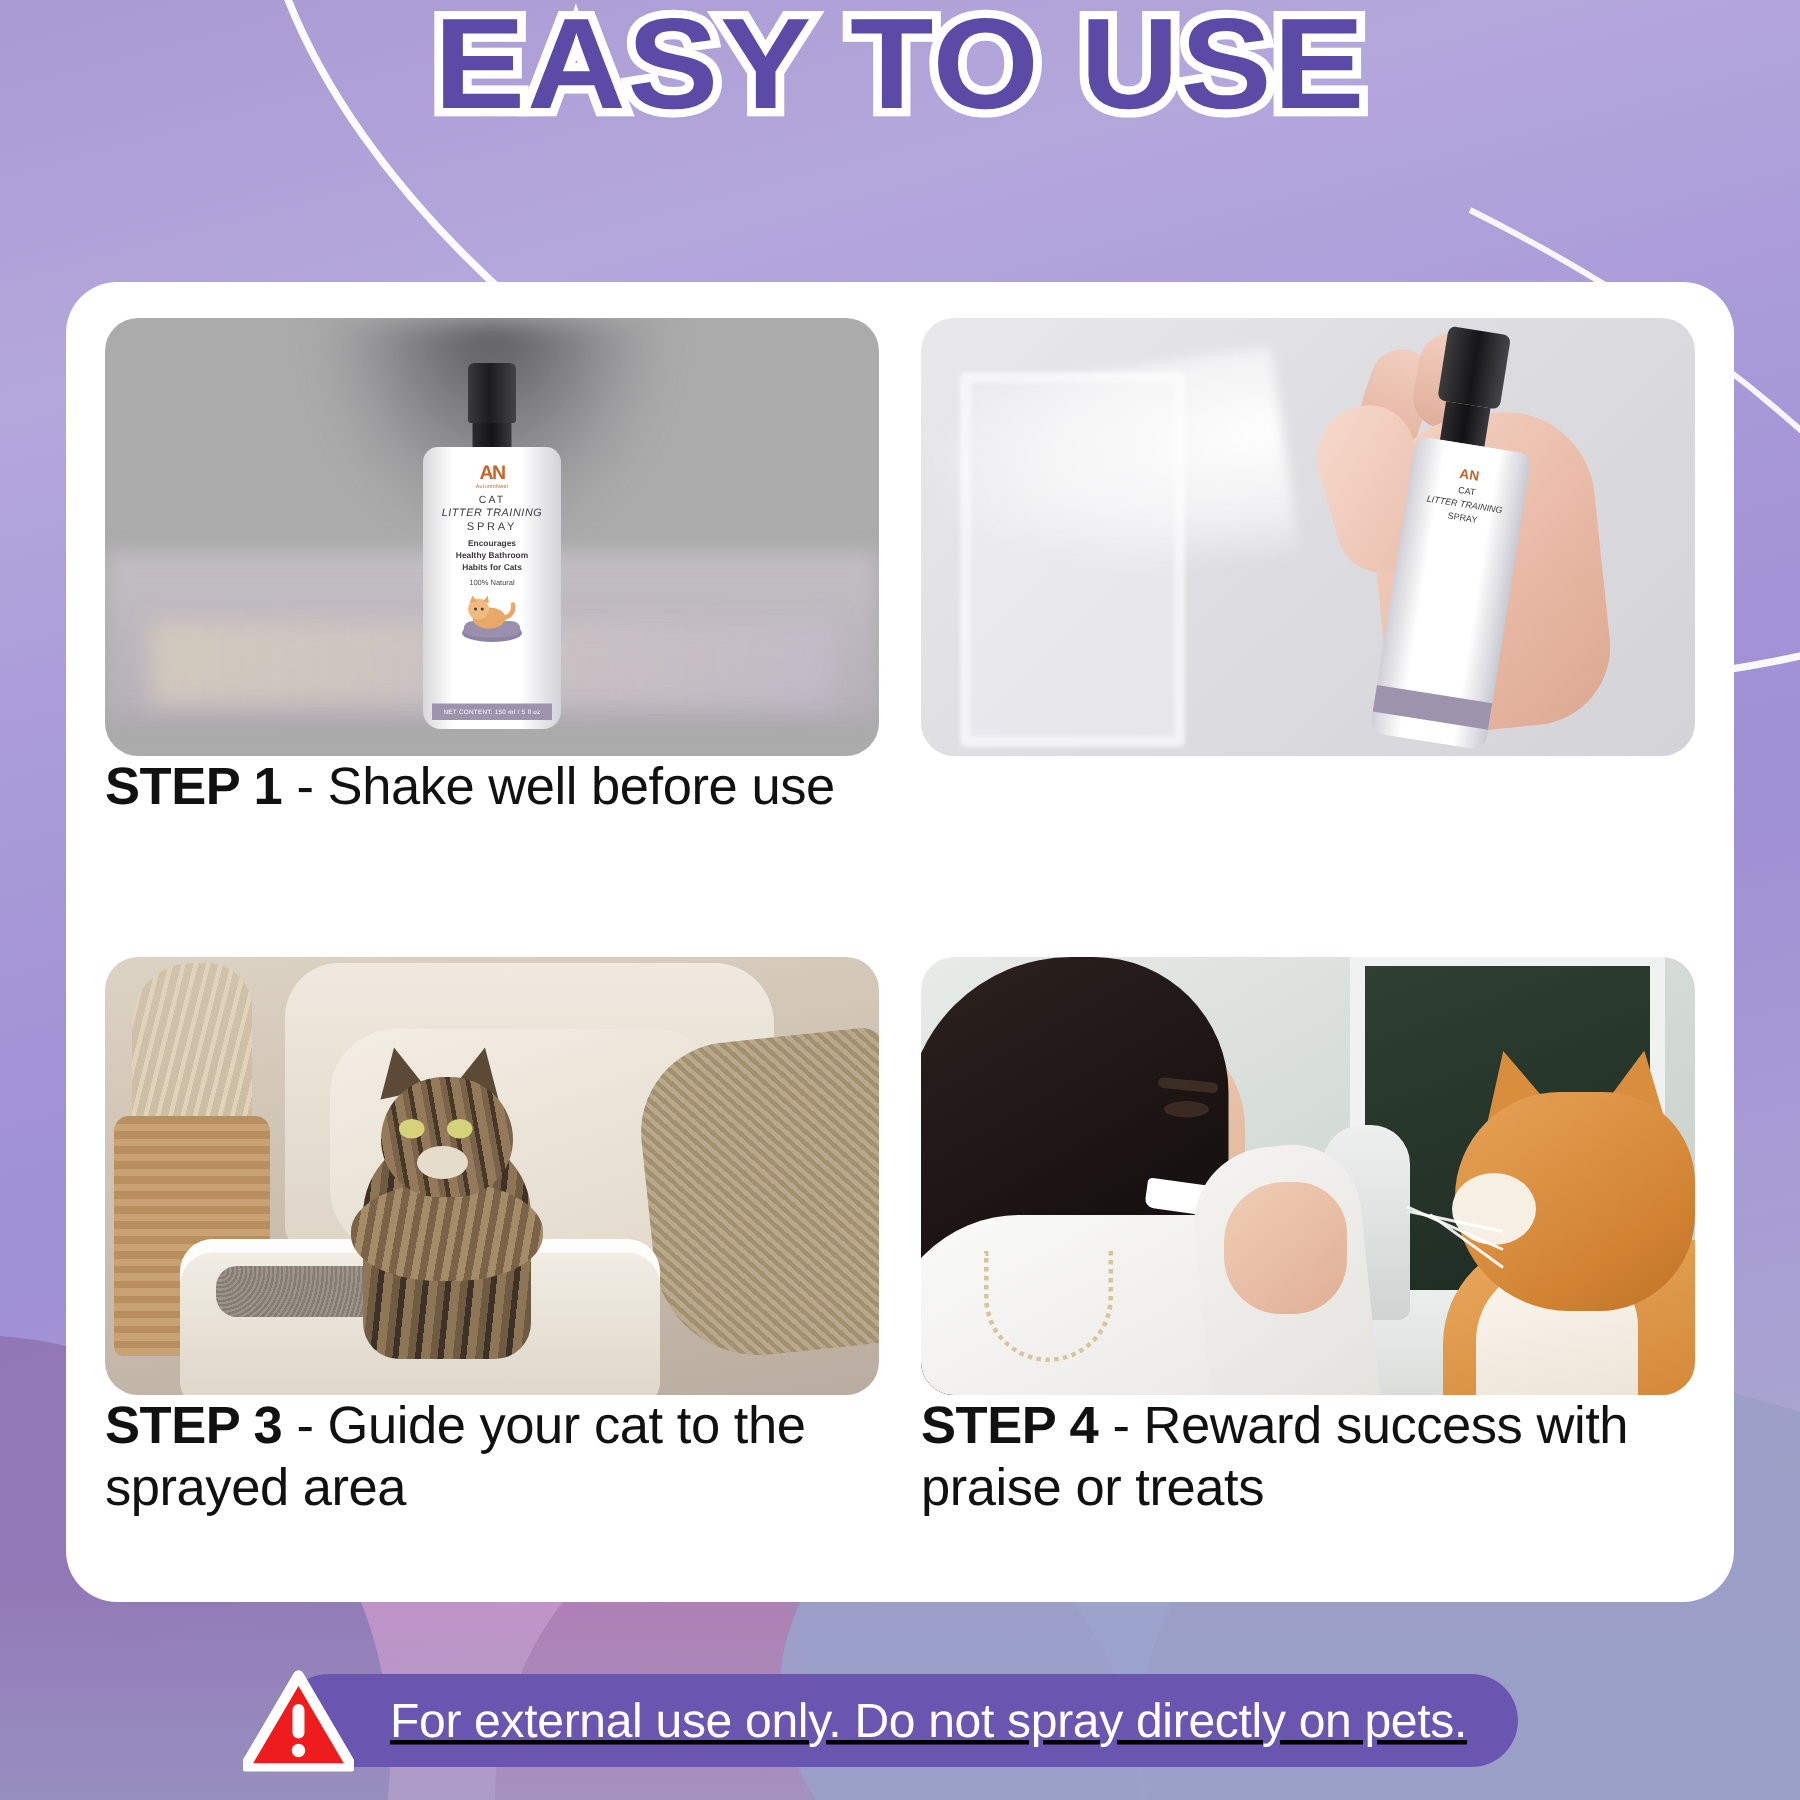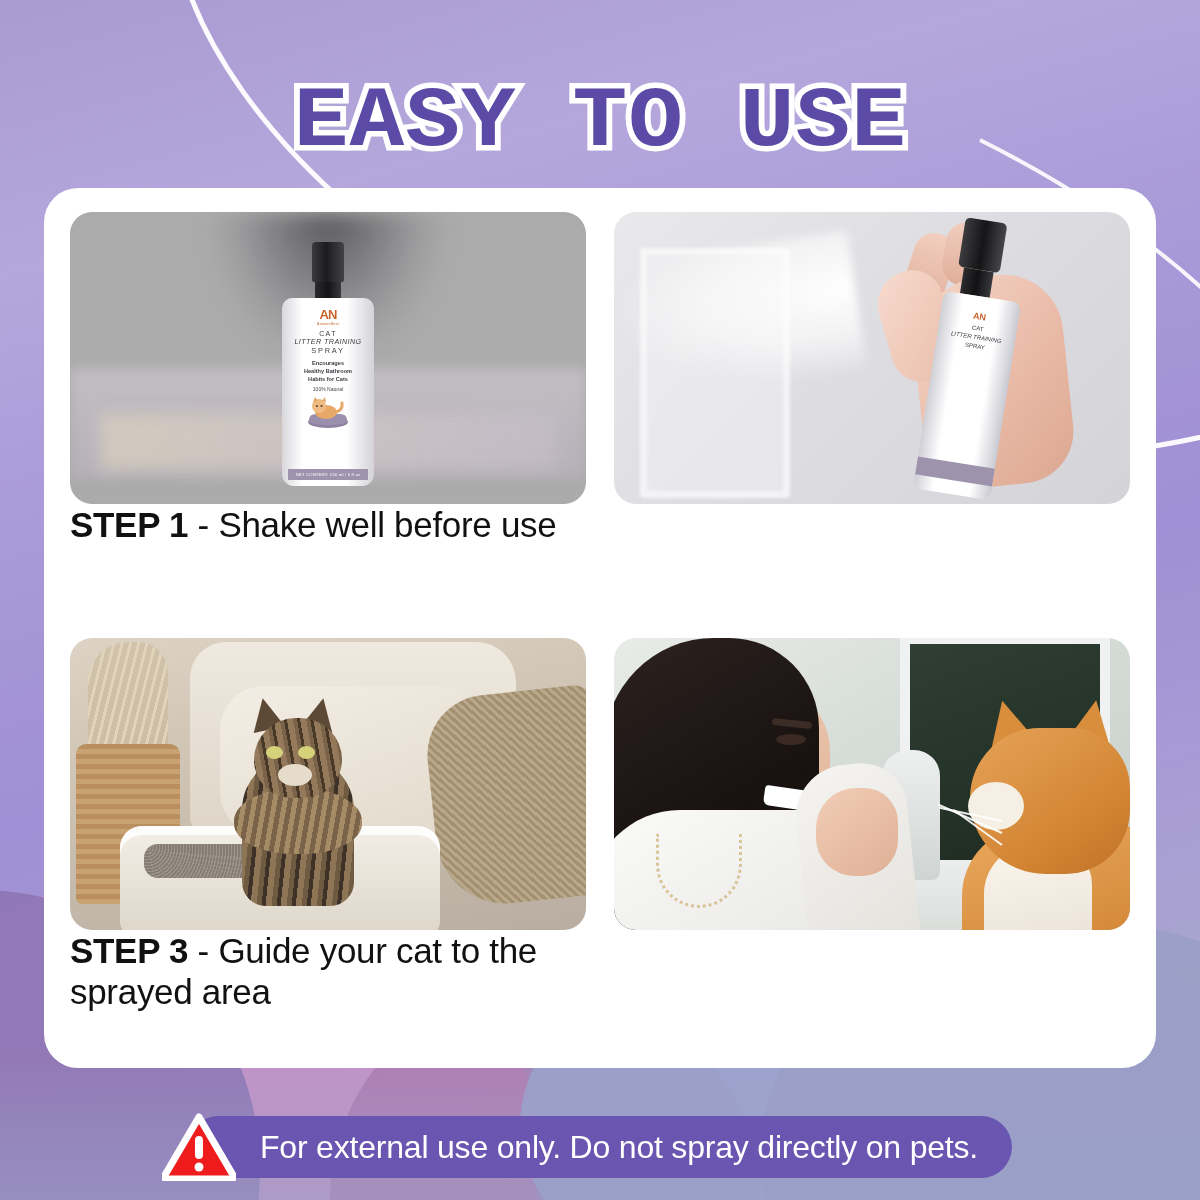--- a/index.html
+++ b/index.html
@@ -54,23 +54,22 @@
   }
   .bg-bottom-band {
     position:absolute; left:0; right:0; bottom:0; height:150px;
     background:linear-gradient(180deg, rgba(154,160,200,0) 0%, rgba(154,160,200,.35) 60%, rgba(154,160,200,.55) 100%);
   }
   .swoosh { position:absolute; inset:0; }
 
   
   .header {
     position:absolute; top:0; left:0; right:0; height:165px;
-    display:flex; align-items:flex-end; justify-content:center;
+    display:flex; align-items:flex-start; justify-content:center;
     z-index:4;
-    font-family:Liberation Mono, monospace;
   }
   .title {
     font-size:86px;
     font-weight:bold;
     letter-spacing:1px;
     color:#5b4ba6;
     -webkit-text-stroke:11px #ffffff;
     paint-order:stroke fill;
     text-transform:uppercase;
     line-height:1;
@@ -388,20 +387,21 @@
 
   
   .warning {
     position:absolute; left:50%; transform:translateX(-50%);
     bottom:22px; z-index:5;
     display:flex; align-items:center;
     height:62px;
     padding-left:72px; padding-right:34px;
     background:#6a55b0;
     border-radius:31px;
+    text-decoration:underline;
   }
   .warning-text {
     color:#ffffff; font-size:32px; letter-spacing:-.2px; white-space:nowrap;
   }
   .warn-icon {
     position:absolute; left:-26px; top:50%; transform:translateY(-50%);
     width:74px; height:68px;
   }
 </style>
 </head>
@@ -543,20 +543,23 @@
         <div class="oear oearR"></div>
         <div class="obody"></div>
         <div class="obib"></div>
         <div class="ohead"></div>
         <div class="omuzzle"></div>
         <div class="whisker" style="right:150px; top:104px; width:64px; transform:rotate(12deg)"></div>
         <div class="whisker" style="right:150px; top:116px; width:70px; transform:rotate(24deg)"></div>
         <div class="whisker" style="right:150px; top:128px; width:60px; transform:rotate(36deg)"></div>
       </div>
     </div>
+    <div class="caption">
+      <span class="lead">STEP 4</span><span> - Reward success with praise or treats</span>
+    </div>
   </div>
 
 </div>
 
 <div class="warning">
   <svg class="warn-icon" viewBox="0 0 74 68">
     <path d="M37 4 L71 62 Q73 66 68 66 L6 66 Q1 66 3 62 Z" fill="#ee1c1c" stroke="#ffffff" stroke-width="7" stroke-linejoin="round"></path>
     <rect x="33" y="23" width="8" height="23" rx="4" fill="#ffffff"></rect>
     <circle cx="37" cy="54" r="4.5" fill="#ffffff"></circle>
   </svg>

